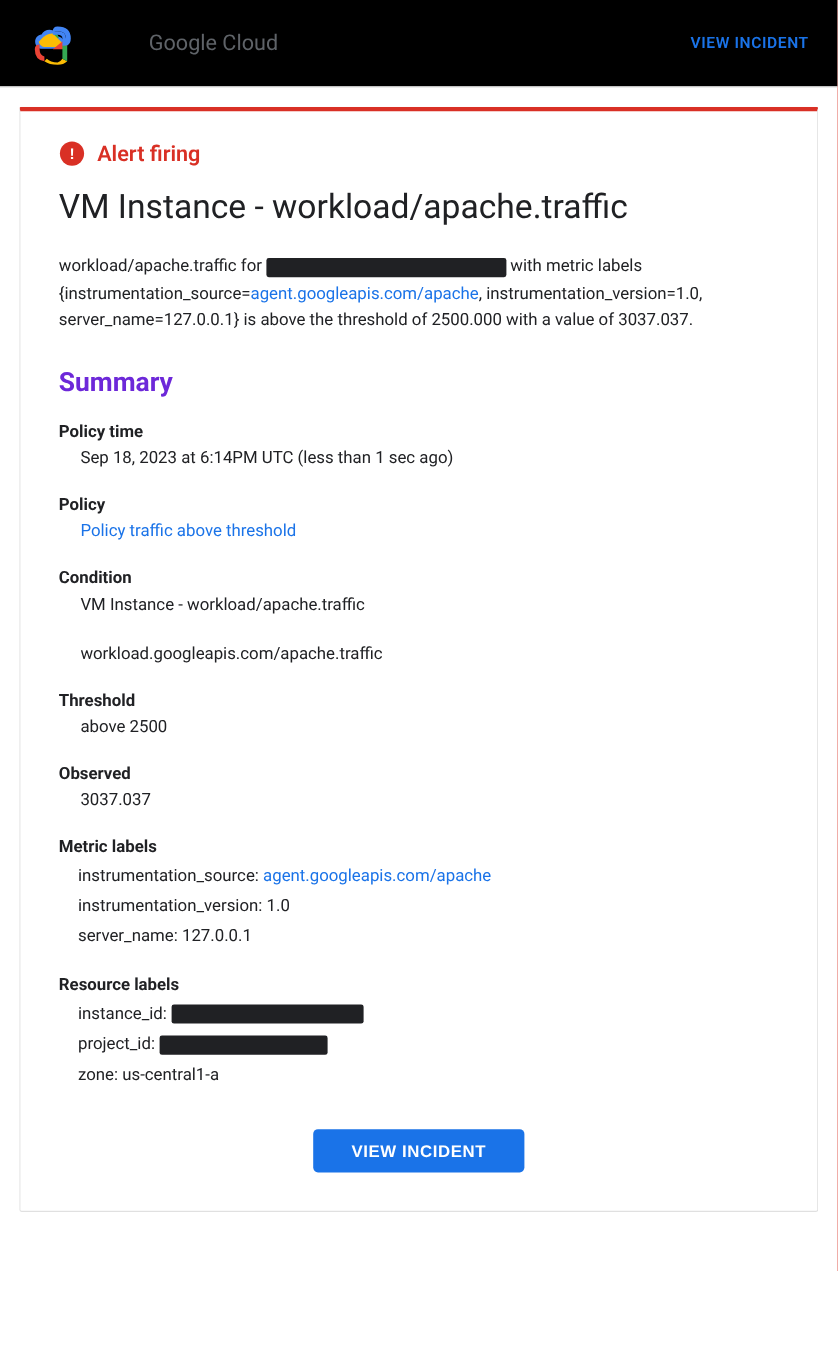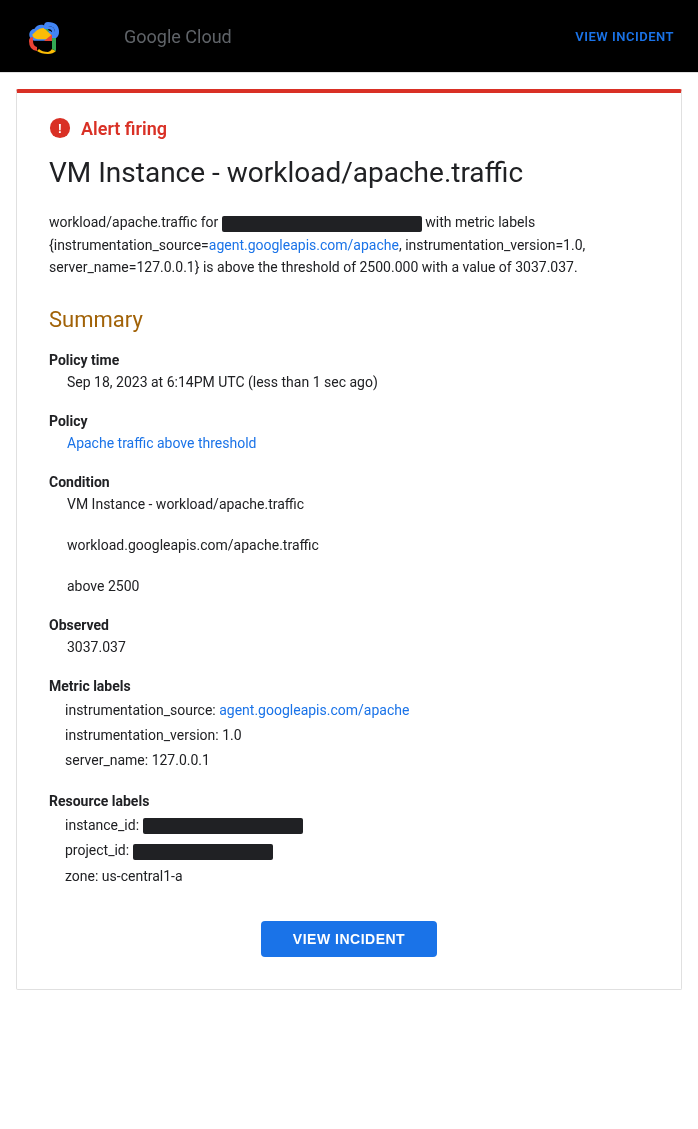--- a/index.html
+++ b/index.html
@@ -109,22 +109,22 @@
       border-radius: 2px;
       min-width: 200px;
       height: 16px;
       vertical-align: middle;
       user-select: none;
     }
 
     
     .summary-title {
       font-size: 22px;
-      font-weight: 400;
-      color: #a16207;
+      font-weight: 700;
+      color: #6d28d9;
       margin-bottom: 20px;
     }
 
     .info-section {
       margin-bottom: 20px;
     }
 
     .info-label {
       font-size: 14px;
       font-weight: 700;
@@ -284,34 +284,35 @@
 
     <div class="info-section">
       <div class="info-label">Policy time</div>
       <div class="info-value">Sep 18, 2023 at 6:14PM UTC (less than 1 sec ago)</div>
     </div>
 
 
     <div class="info-section">
       <div class="info-label">Policy</div>
       <div class="info-value">
-        <a href="#">Apache traffic above threshold</a>
+        <a href="#">Policy traffic above threshold</a>
       </div>
     </div>
 
     <div class="info-section">
       <div class="info-label">Condition</div>
       <div class="info-value">VM Instance - workload/apache.traffic</div>
     </div>
 
     <div class="info-section">
       <div class="info-value">workload.googleapis.com/apache.traffic</div>
     </div>
 
     <div class="info-section">
+      <div class="info-label">Threshold</div>
       <div class="info-value">above 2500</div>
     </div>
 
     <div class="info-section">
       <div class="info-label">Observed</div>
       <div class="info-value">3037.037</div>
     </div>
 
     <div class="info-section">
       <div class="info-label">Metric labels</div>

